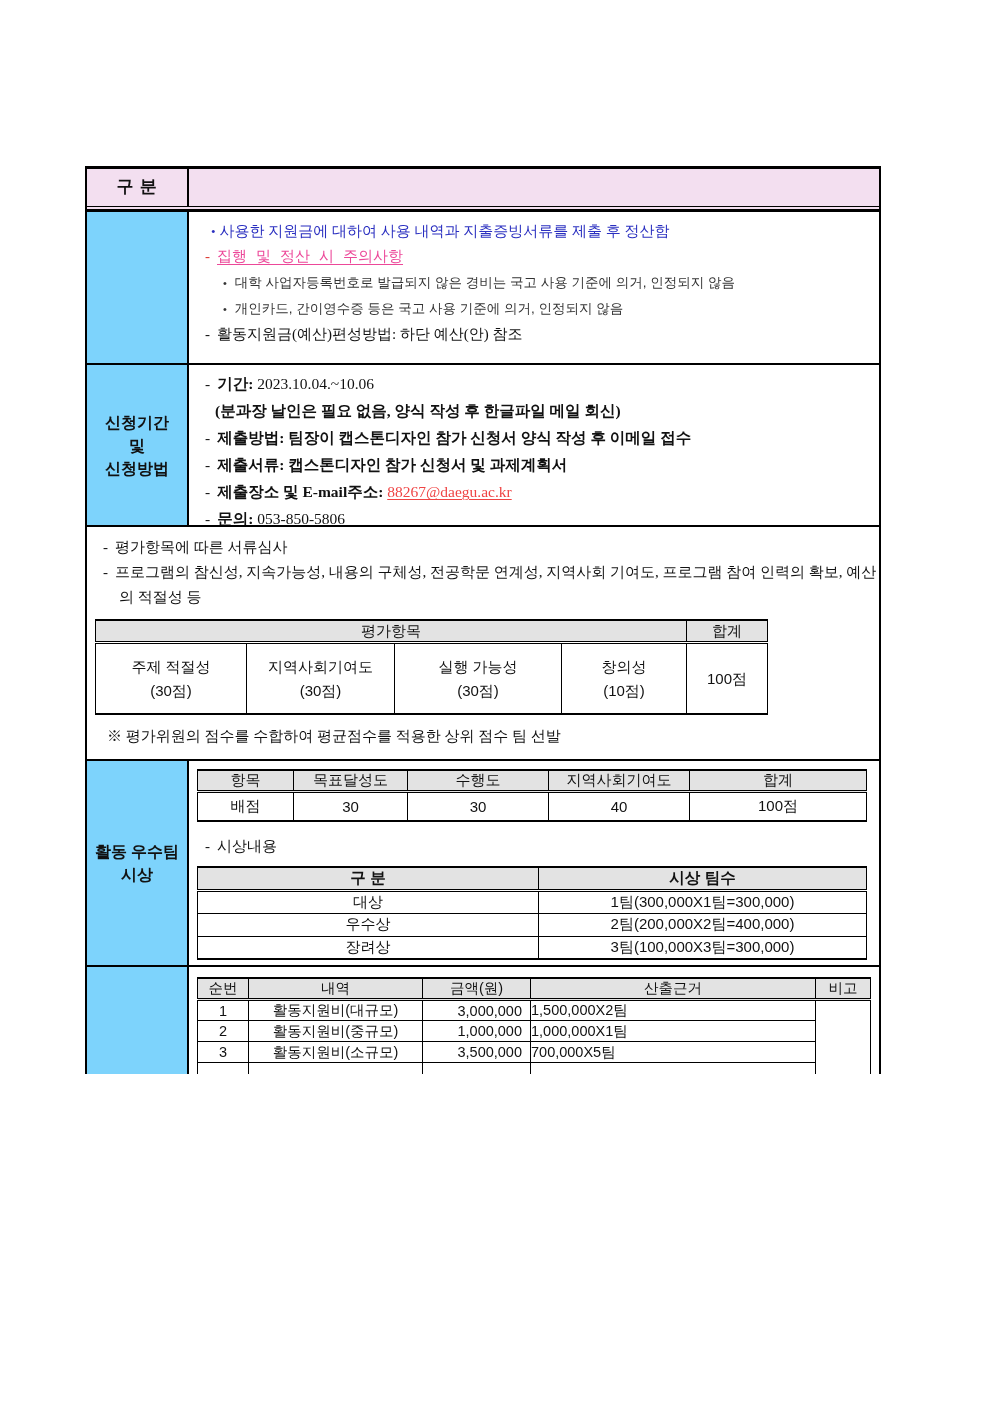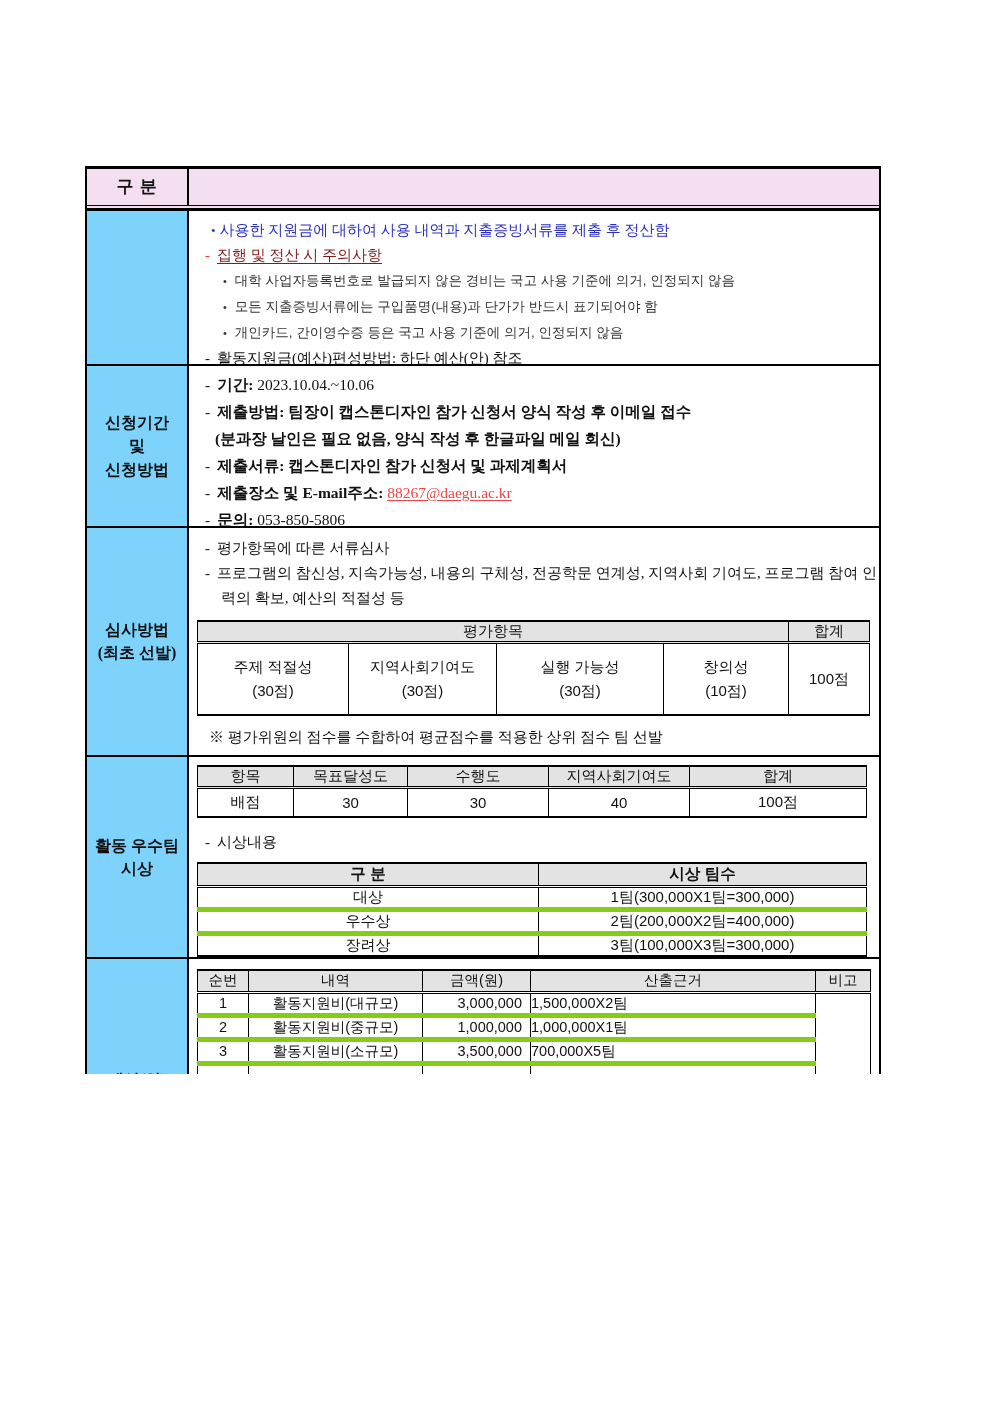--- a/index.html
+++ b/index.html
@@ -27,21 +27,21 @@
   .header-row .content-col {
     display:flex; align-items:center; justify-content:center;
     font-weight:bold; font-size:17px; white-space:pre;
   }
   
   .tline { font-size:15px; line-height:25px; padding-left:16px; }
   .tline .dash { margin-right:7px; }
   .s2 .tline { font-size:15.5px; line-height:27px; }
   .blue-line { color:#2a2fc0; padding-left:22px; }
   .blue-line .bullet { margin-right:4px; font-size:13px; }
-  .red-part { color:#7f1d1d; text-decoration:underline; text-underline-offset:3px; }
+  .red-part { color:#ec4899; text-decoration:underline; text-underline-offset:3px;font-family:Liberation Mono, monospace; }
   .red-dash { color:#dc3a32; }
   .sub-bullet {
     font-family:"Liberation Sans", sans-serif; color:#333;
     font-size:13.5px; line-height:25px; padding-left:34px;
   }
   .sub-bullet .sb { margin-right:8px; font-size:11px; }
   .bold { font-weight:bold; }
   .indent2 { padding-left:26px; }
   .hang { padding-left:32px; text-indent:-16px; }
   .email-link { color:#ef4444; text-decoration:underline; text-underline-offset:2px; }
@@ -50,21 +50,21 @@
   table.itable {
     border-collapse:collapse; margin-left:8px;
     font-family:"Liberation Sans", sans-serif; font-size:15px;
     border-top:2px solid #000; border-bottom:2px solid #000;
   }
   table.itable th, table.itable td {
     border-left:1px solid #000; border-right:1px solid #000;
     text-align:center; font-weight:normal; vertical-align:middle;
   }
   table.itable thead th { background:#e3e3e3; border-bottom:3px double #000; height:22px; }
-  table.itable td { border-top:5px solid #84cc16; border-bottom:1px solid #000; }
+  table.itable td { border-top:1px solid #84cc16; border-bottom:1px solid #000; }
   table.itable thead + tbody tr:first-child td { border-top:none; }
   .eval-table td { height:72px; line-height:1.6; }
   .score-table thead th { height:30px; }
   .score-table td { height:29px; }
   .prize-table thead th { height:26px; font-weight:bold; font-size:15.5px; }
   .prize-table td { height:23px; }
   .budget-table thead th { height:21px; font-size:14.5px; }
   .budget-table td { height:21px; font-size:14.5px; }
   .budget-table td.amount { text-align:right; padding-right:8px; }
   .budget-table td.basis  { text-align:left;  }
@@ -89,47 +89,42 @@
     <div class="row header-row">
       <div class="label-col">구 분</div>
     </div>
 
     <div class="row section s1" style="height:155px;">
       <div class="label-col"></div>
       <div class="content-col">
         <div class="tline blue-line"><span class="bullet">•</span><span>사용한 지원금에 대하여 사용 내역과 지출증빙서류를 제출 후 정산함</span></div>
         <div class="tline"><span class="dash red-dash">-</span><span class="red-part">집행 및 정산 시 주의사항</span></div>
         <div class="sub-bullet"><span class="sb">•</span><span>대학 사업자등록번호로 발급되지 않은 경비는 국고 사용 기준에 의거, 인정되지 않음</span></div>
-        <div class="sub-bullet"><span class="sb">•</span><span>모든 지출증빙서류에는 구입품명(내용)과 단가가 반드시 표기되어야 함</span></div>
         <div class="sub-bullet"><span class="sb">•</span><span>개인카드, 간이영수증 등은 국고 사용 기준에 의거, 인정되지 않음</span></div>
         <div class="tline"><span class="dash">-</span><span>활동지원금(예산)편성방법: 하단 예산(안) 참조</span></div>
       </div>
     </div>
 
     <div class="row section s2" style="height:162px;">
       <div class="label-col">
         <div>신청기간</div>
         <div>및</div>
         <div>신청방법</div>
       </div>
       <div class="content-col">
         <div class="tline"><span class="dash">-</span><span class="bold">기간:</span> <span>2023.10.04.~10.06</span></div>
+        <div class="tline indent2 bold">(분과장 날인은 필요 없음, 양식 작성 후 한글파일 메일 회신)</div>
         <div class="tline"><span class="dash">-</span><span class="bold">제출방법:</span> <span class="bold">팀장이 캡스톤디자인 참가 신청서 양식 작성 후 이메일 접수</span></div>
-        <div class="tline indent2 bold">(분과장 날인은 필요 없음, 양식 작성 후 한글파일 메일 회신)</div>
         <div class="tline"><span class="dash">-</span><span class="bold">제출서류:</span> <span class="bold">캡스톤디자인 참가 신청서 및 과제계획서</span></div>
         <div class="tline"><span class="dash">-</span><span class="bold">제출장소 및 E-mail주소:</span> <a href="#" class="email-link">88267@daegu.ac.kr</a></div>
         <div class="tline"><span class="dash">-</span><span class="bold">문의:</span> <span>053-850-5806</span></div>
       </div>
     </div>
 
     <div class="row section s3" style="height:235px;">
-      <div class="label-col">
-        <div>심사방법</div>
-        <div>(최초 선발)</div>
-      </div>
       <div class="content-col">
         <div class="tline"><span class="dash">-</span><span>평가항목에 따른 서류심사</span></div>
         <div class="tline hang"><span class="dash">-</span><span>프로그램의 참신성, 지속가능성, 내용의 구체성, 전공학문 연계성, 지역사회 기여도, 프로그램 참여 인력의 확보, 예산의 적절성 등</span></div>
         <table class="itable eval-table">
           <colgroup>
               <col style="width:151px">
               <col style="width:148px">
               <col style="width:167px">
               <col style="width:125px">
               <col style="width:81px">

